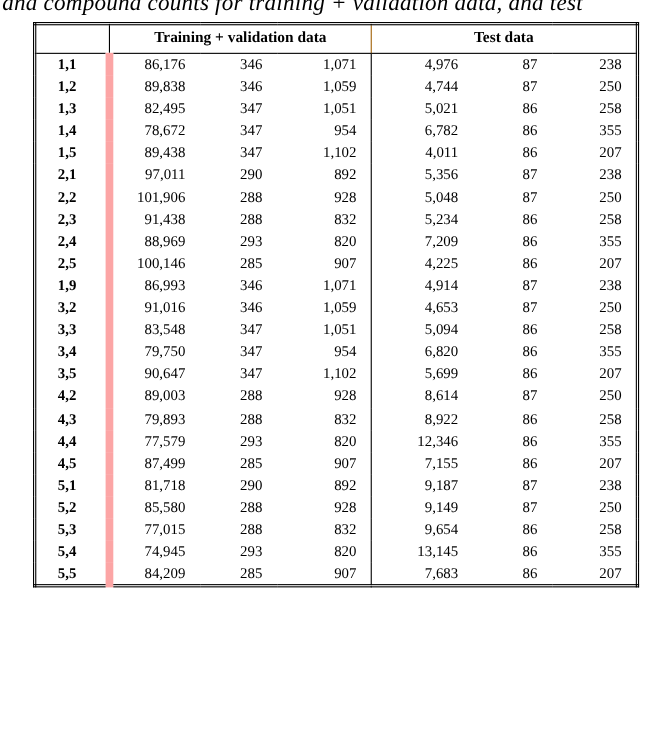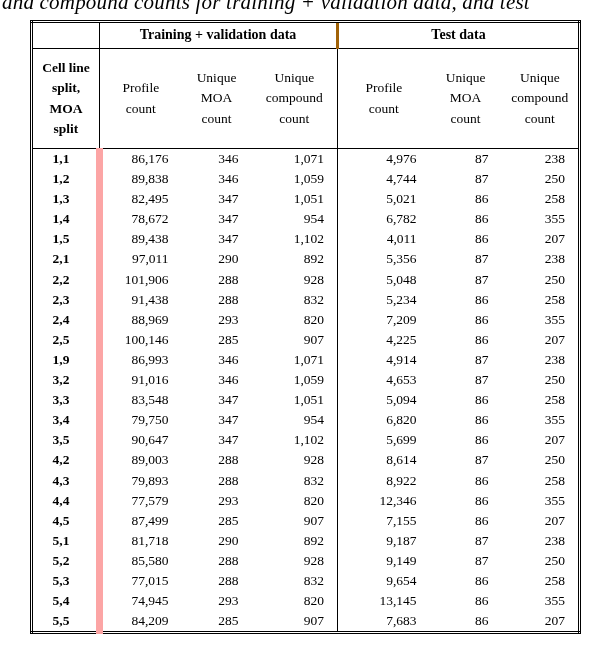--- a/index.html
+++ b/index.html
@@ -53,21 +53,21 @@
     font-size: 14px;
     text-align: center;
     border-bottom: 1px solid #000;
     height: 25px;
     vertical-align: middle;
   }
   th.corner {
     border-right: 1px solid #000;
   }
   th.group-sep {
-    border-right: 3px solid #a16207;
+    border-right: 1px solid #a16207;
   }
   tr.colhead-row th {
     border-bottom: 1px solid #000;
     vertical-align: middle;
     text-align: center;
     height: 99px;
   }
   th.rowhead {
     font-weight: bold;
     font-size: 13.5px;
@@ -114,42 +114,20 @@
     <col class="c-prof-te">
     <col class="c-moa-te">
     <col class="c-comp-te">
   </colgroup>
   <thead>
     <tr class="group-row">
       <th class="corner"></th>
       <th colspan="3" class="group-sep">Training + validation data</th>
       <th colspan="3">Test data</th>
     </tr>
-    <tr class="colhead-row">
-      <th class="rowhead">Cell line
-split,
-MOA
-split</th>
-      <th class="colhead">Profile
-count</th>
-      <th class="colhead">Unique
-MOA
-count</th>
-      <th class="colhead sep-r">Unique
-compound
-count</th>
-      <th class="colhead">Profile
-count</th>
-      <th class="colhead">Unique
-MOA
-count</th>
-      <th class="colhead">Unique
-compound
-count</th>
-    </tr>
   </thead>
   <tbody>
       <tr>
         <th class="split-cell">1,1</th>
         <td class="value-cell">86,176</td>
         <td class="value-cell">346</td>
         <td class="value-cell sep-r">1,071</td>
         <td class="value-cell">4,976</td>
         <td class="value-cell">87</td>
         <td class="value-cell">238</td>

